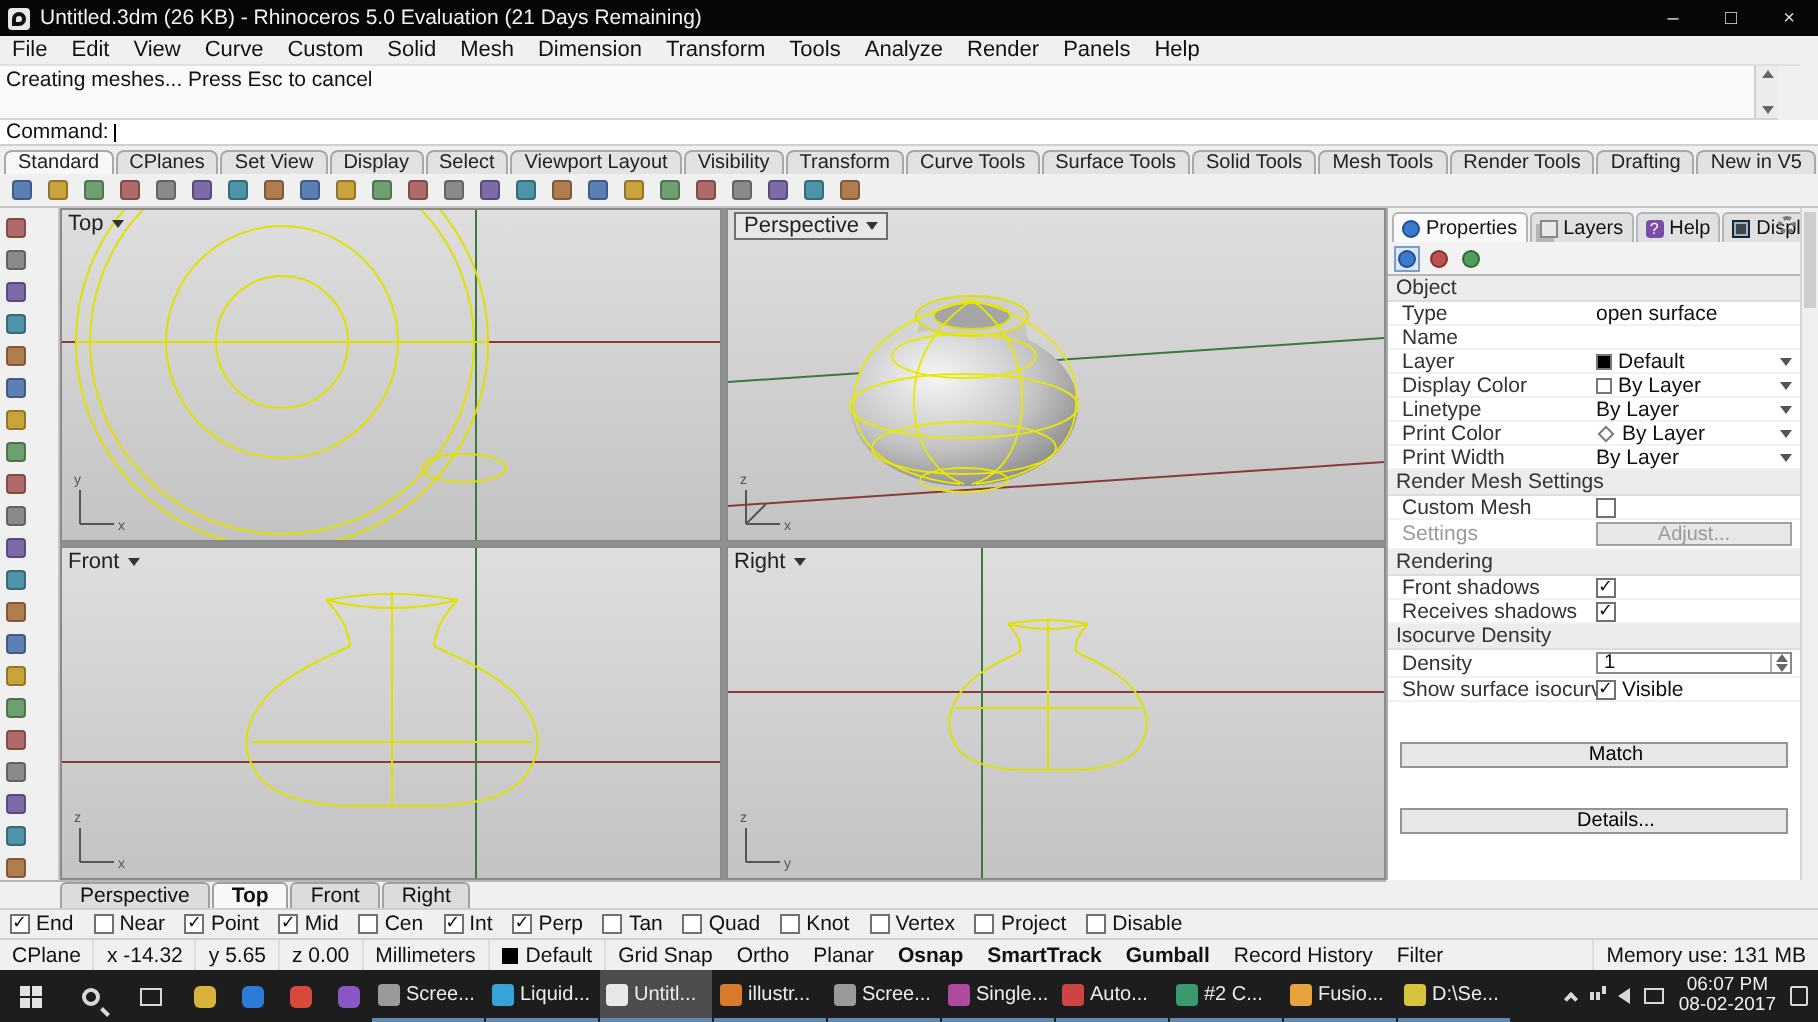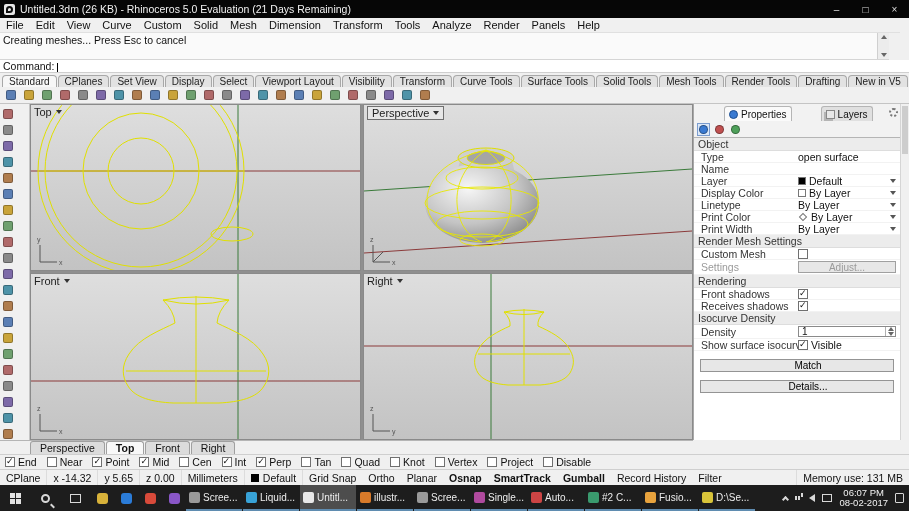--- a/index.html
+++ b/index.html
@@ -61,21 +61,21 @@
   .vp svg{position:absolute;left:0;top:0;}
   .vplabel{position:absolute;top:1px;left:3px;display:flex;align-items:center;gap:4px;font-size:11px;color:#222;}
   .vcaret{width:0;height:0;border-left:3px solid transparent;border-right:3px solid transparent;border-top:4px solid #333;}
   .vp-persp .vplabel{border:1px solid #6f6f6f;background:rgba(245,245,245,.45);padding:0 4px;}
 
   
   .panel{position:absolute;left:693px;top:104px;width:216px;height:336px;background:#f2f2f2;
          border-left:1px solid #a8a8a8;font-size:10.5px;}
   .ptabs{position:absolute;top:2px;left:2px;right:24px;height:15px;display:flex;}
   .ptab{display:flex;align-items:center;gap:3px;padding:0 4px;border:1px solid #b5b5b5;border-bottom:none;
-        border-radius:3px 3px 0 0;background:#e0e0e0;font-size:10px;margin-right:1px;white-space:nowrap;margin-left:28px;}
+        border-radius:3px 3px 0 0;background:#e0e0e0;font-size:10px;margin-right:1px;white-space:nowrap;}
   .ptab.active{background:#fafafa;}
   .pticon{width:9px;height:9px;flex:none;display:flex;align-items:center;justify-content:center;
           font-size:8px;line-height:9px;color:#fff;}
   .pticon-properties{background:#3a7ad1;border-radius:50%;border:1px solid #1d4e8f;}
   .pticon-layers{background:#e8e8e8;border:1px solid #888;box-shadow:-2px 2px 0 #b5b5b5;}
   .pticon-help{background:#7a4ea8;border-radius:2px;}
   .pticon-display{background:#444;border:1px solid #222;box-shadow:inset 0 0 0 1px #8db6d8;}
   .gear{position:absolute;top:4px;right:11px;width:9px;height:9px;border:2px dotted #777;border-radius:50%;}
   .picons{position:absolute;top:18px;left:3px;height:14px;display:flex;align-items:center;gap:3px;}
   .picon{width:13px;height:13px;display:flex;align-items:center;justify-content:center;border:1px solid transparent;}
@@ -90,21 +90,21 @@
   .swatch{width:8px;height:8px;border:1px solid #777;flex:none;}
   .swatch.diamond{width:6px;height:6px;transform:rotate(45deg);margin:0 2px;background:#fff;}
   .dd{width:10px;flex:none;display:flex;justify-content:center;}
   .dd i{width:0;height:0;border-left:3px solid transparent;border-right:3px solid transparent;border-top:4px solid #555;}
   .cb{width:10px;height:10px;border:1px solid #707070;background:#fff;position:relative;flex:none;}
   .cb.checked::after{content:"\2713";position:absolute;left:0;top:-2px;font-size:9px;color:#111;}
   .dim{color:#9a9a9a;}
   .pbtn{font-family:inherit;font-size:10px;height:12px;line-height:9px;background:#e7e7e7;
         border:1px solid #a0a0a0;padding:0 6px;}
   .pbtn.adjust{width:98px;margin-left:auto;margin-right:2px;color:#9a9a9a;}
-  .bigbtn{display:block;width:calc(100% - 12px);margin:8px 6px 0 6px;height:13px;font-family:inherit;
+  .bigbtn{display:block;width:calc(100% - 12px);margin:20px 6px 0 6px;height:13px;font-family:inherit;
           font-size:10px;line-height:10px;background:#e7e7e7;border:1px solid #949494;padding-left:28px;}
   .spn{flex:1;display:flex;align-items:stretch;border:1px solid #8a8a8a;background:#fff;height:11px;margin-right:2px;}
   .spn .sv{flex:1;padding-left:3px;font-size:10px;line-height:10px;}
   .spn .ar{width:10px;border-left:1px solid #b0b0b0;display:flex;flex-direction:column;}
   .spn .ar i{flex:1;display:flex;align-items:center;justify-content:center;}
   .pscroll{position:absolute;right:0;top:0;width:9px;height:100%;background:#f0f0f0;border-left:1px solid #d5d5d5;}
   .pscroll::after{content:"";position:absolute;top:2px;left:1px;right:1px;height:48px;background:#cdcdcd;}
 
   
   .vptabs{position:absolute;left:0;top:440px;width:693px;height:14px;background:#f0f0f0;

